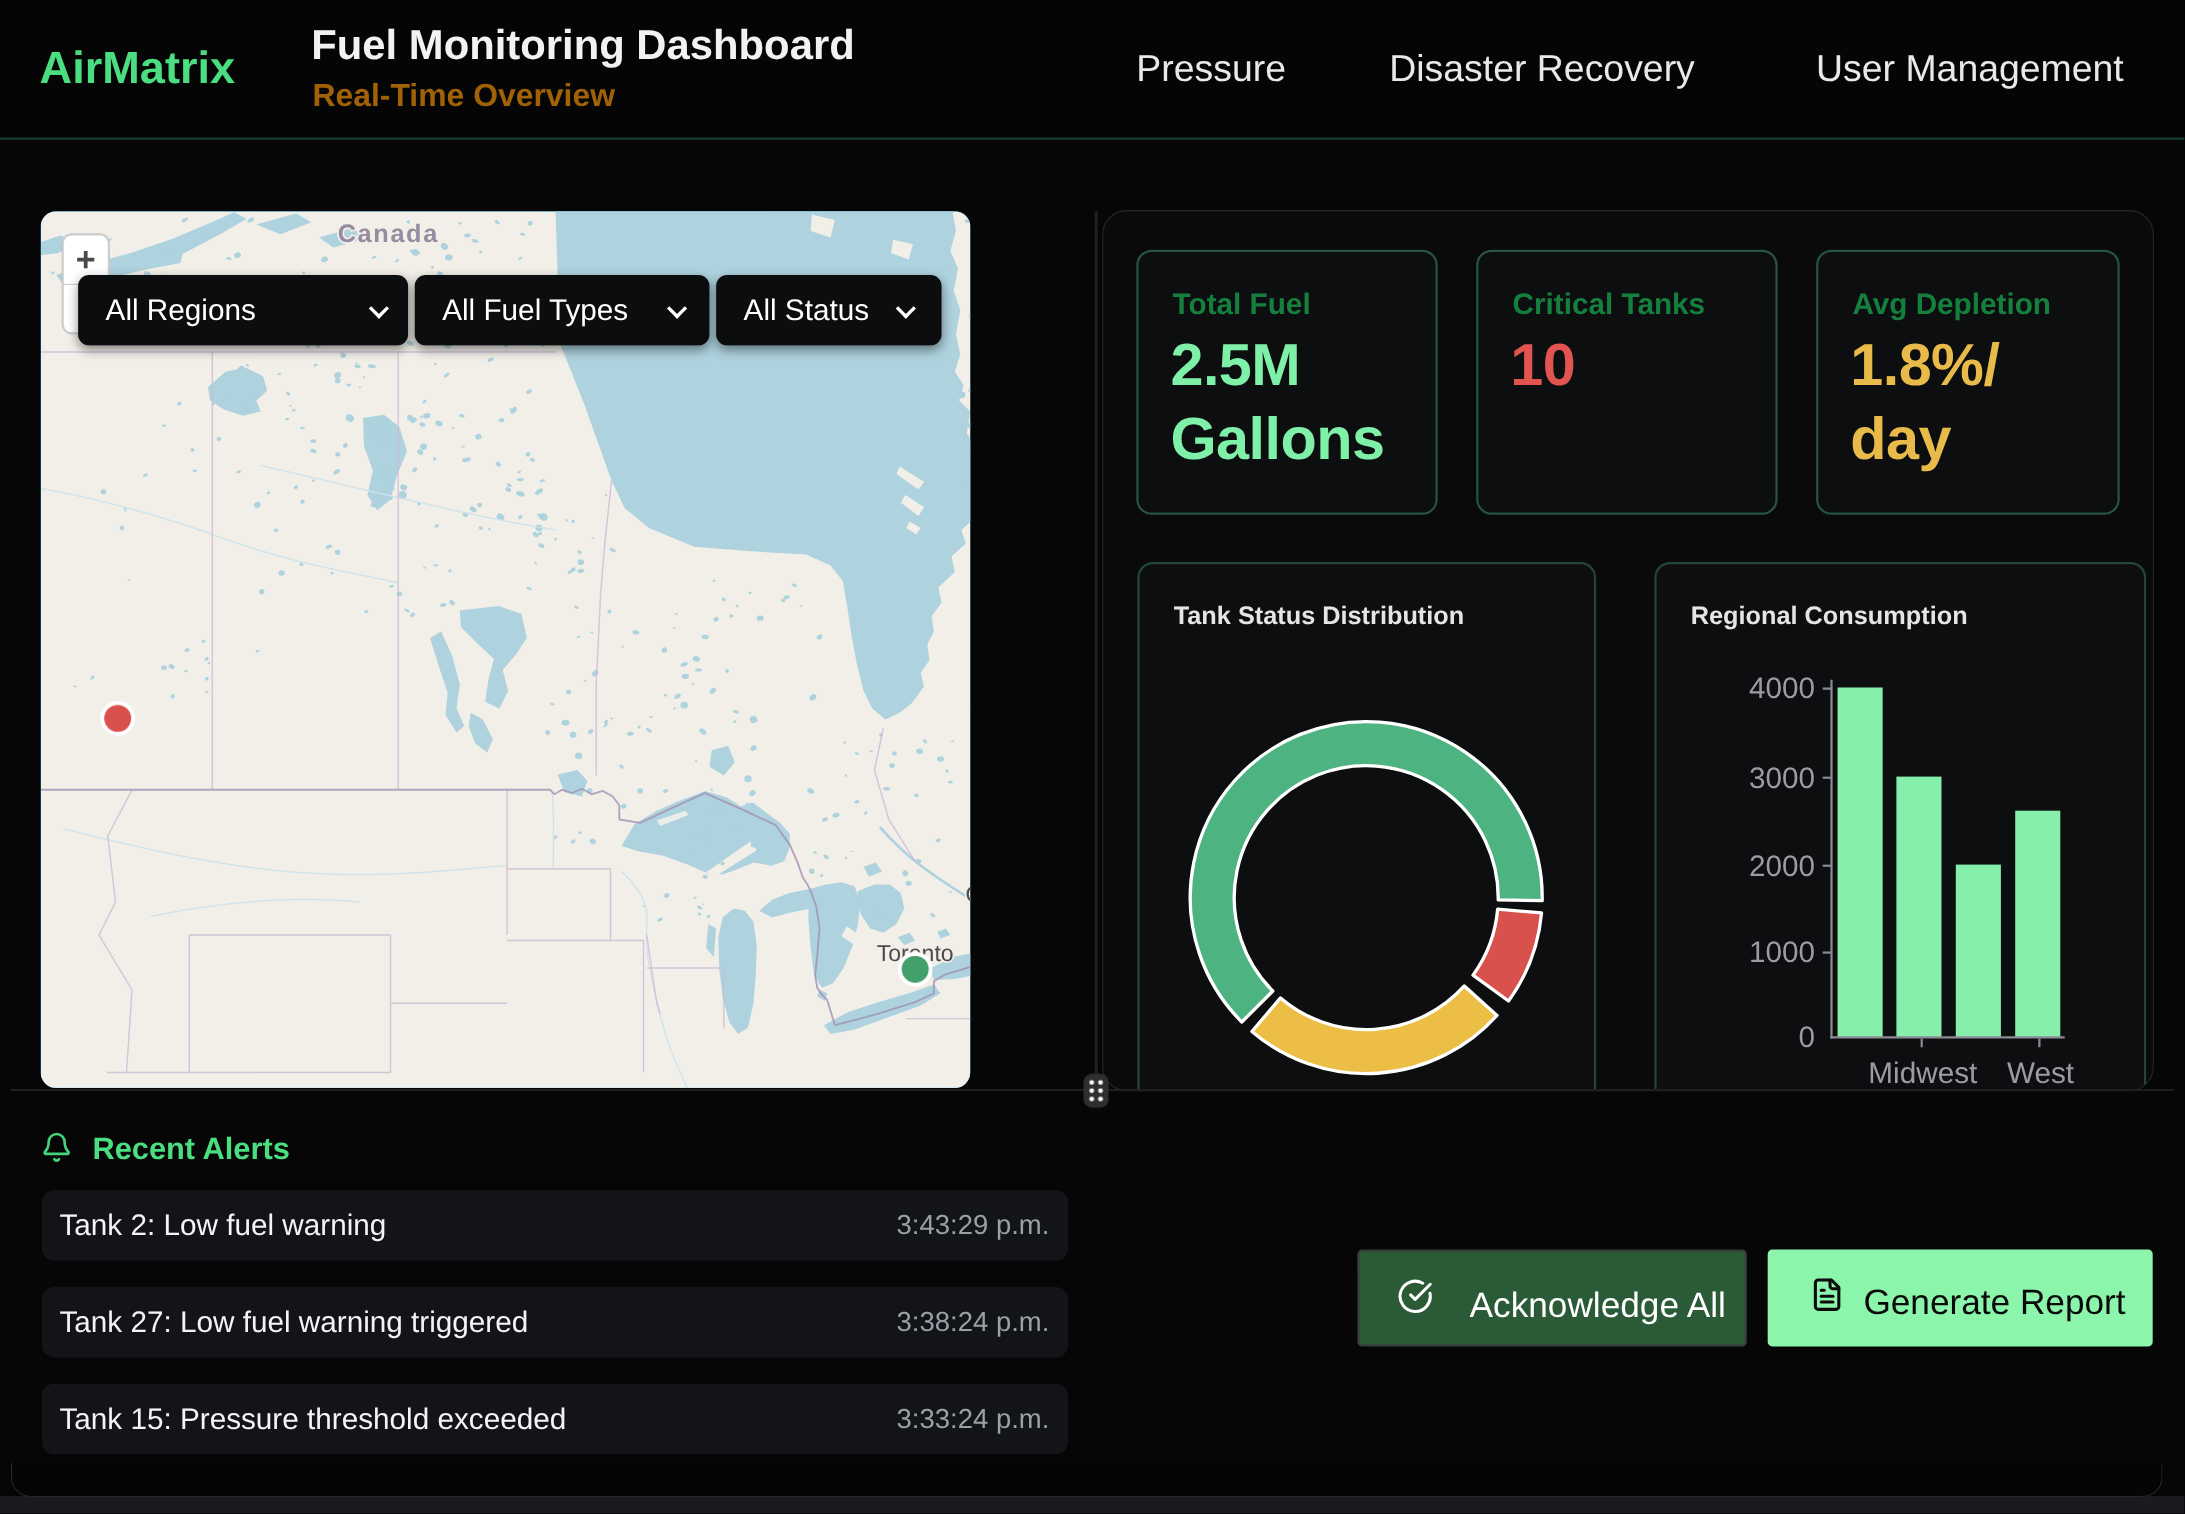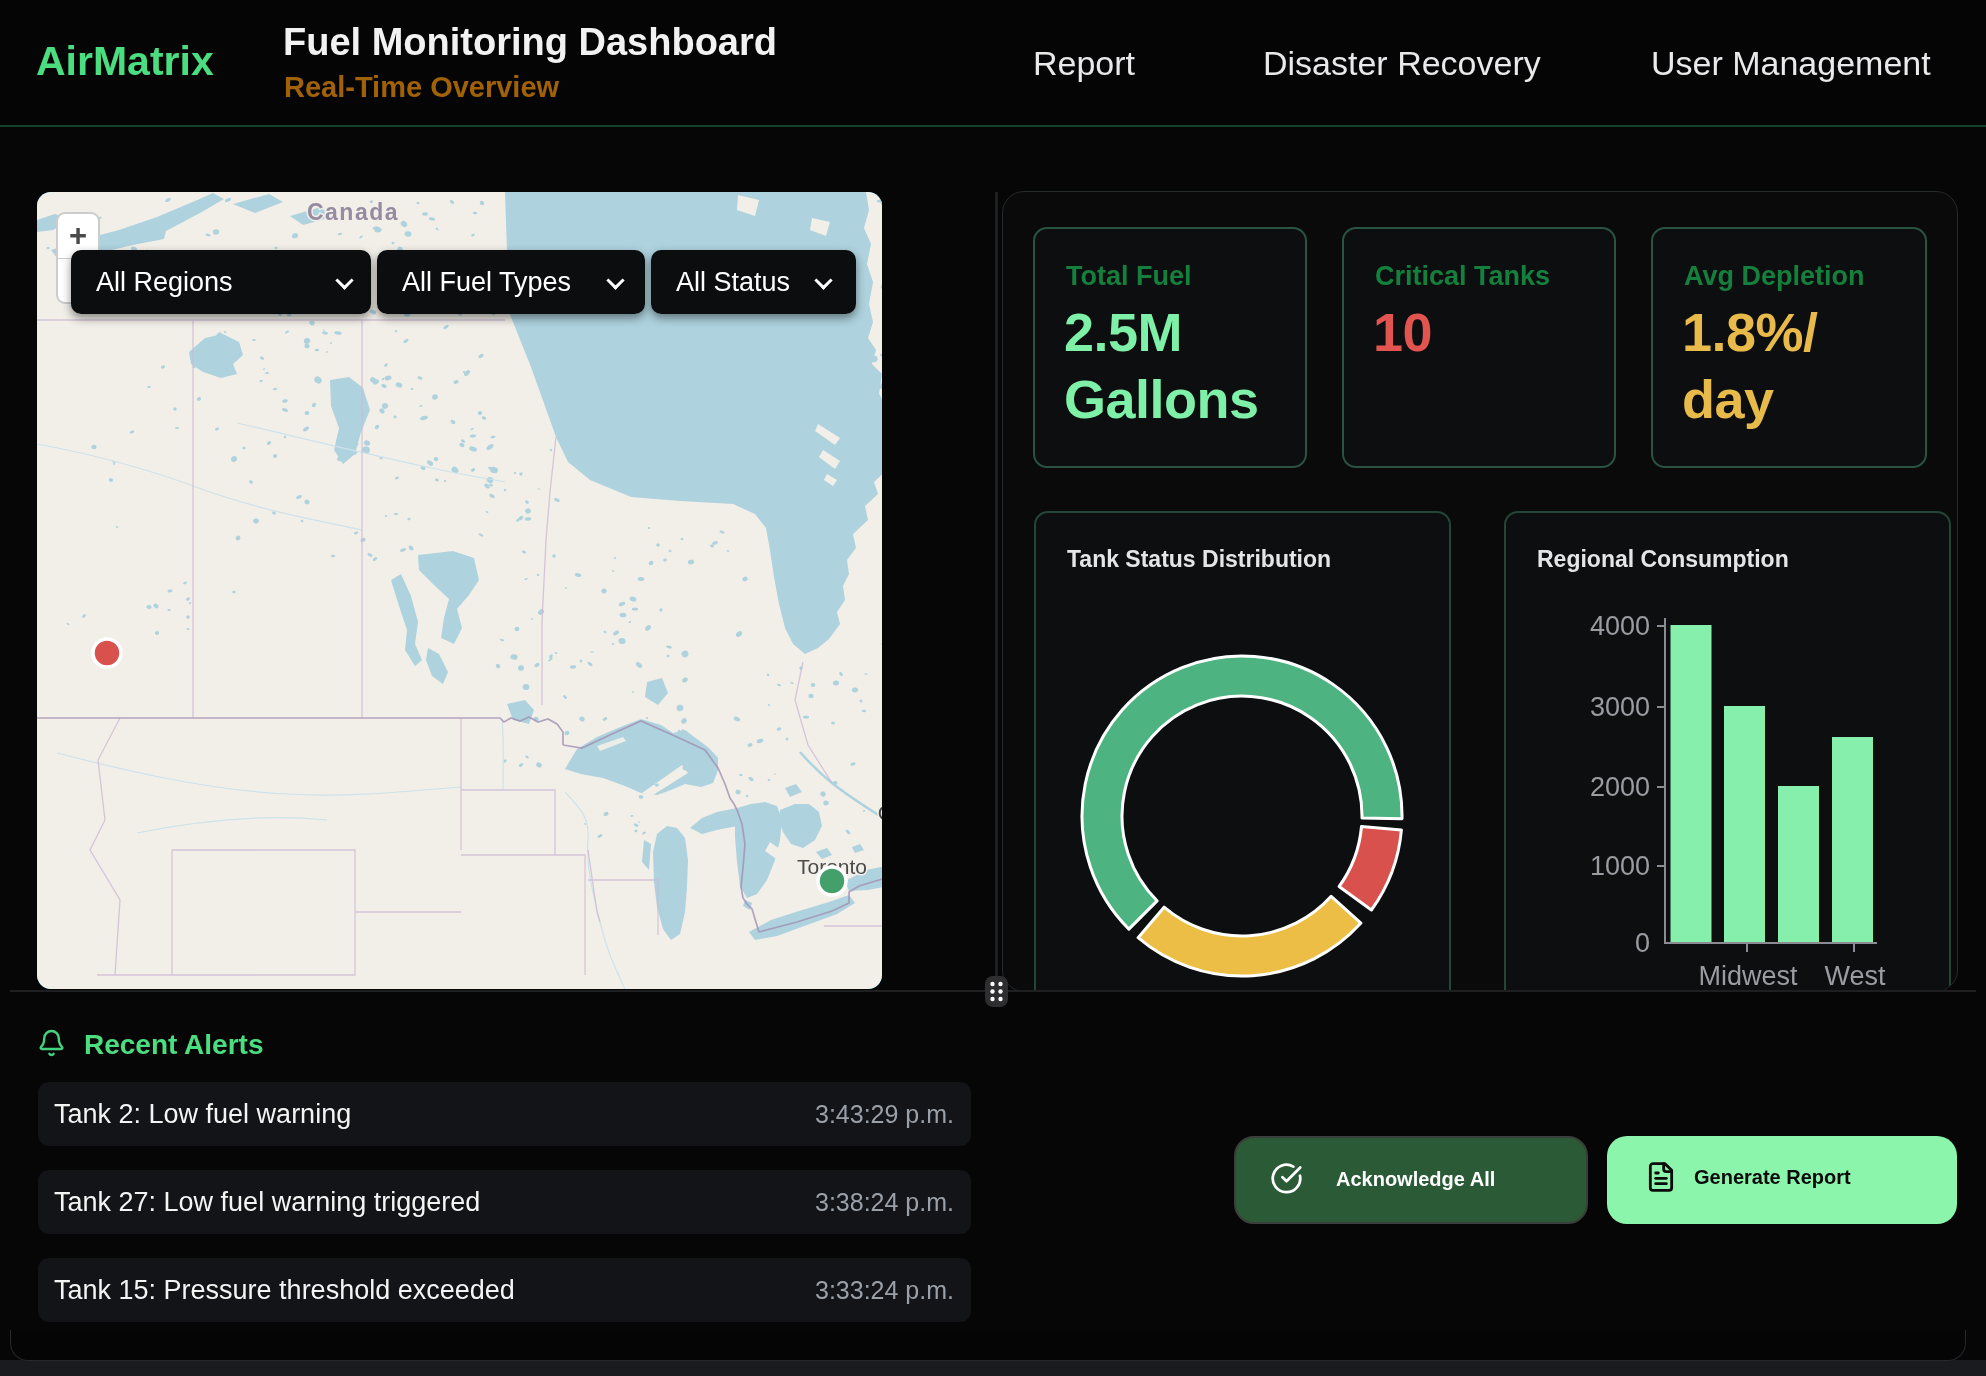--- a/index.html
+++ b/index.html
@@ -27,32 +27,32 @@
 #rpanel{position:absolute;left:1002px;top:191px;width:956px;height:801px;background:#0a0a0b;border:1px solid #24292b;border-radius:22px;overflow:hidden}
 .scard{position:absolute;top:35px;width:274px;height:241px;background:#0d0e0f;border:2px solid #295441;border-radius:14px}
 .slabel{position:absolute;left:31px;top:32px;font-size:27px;font-weight:600;color:#15803d}
 .sval{position:absolute;left:29px;top:70px;font-size:54px;font-weight:bold;line-height:67px;letter-spacing:-0.5px}
 .ccard{position:absolute;top:319px;height:700px;background:#0d0e0f;border:2px solid #234636;border-radius:14px}
 .ctitle{position:absolute;left:31px;top:33px;font-size:23px;font-weight:bold;color:#e5e5e5}
 
 #alerts-title{position:absolute;left:84px;top:1029px;font-size:28px;font-weight:bold;color:#4ade80}
 .arow{position:absolute;left:38px;width:933px;height:64px;background:#131418;border-radius:11px;color:#f4f4f5;font-size:27px;line-height:64px;padding-left:16px}
 .atime{position:absolute;right:17px;top:0;font-size:25px;color:#9aa0a8}
-.btn{position:absolute;top:1136px;height:88px;border-radius:20px;font-size:20px;font-weight:bold}
+.btn{position:absolute;top:1136px;height:88px;border-radius:4px;font-size:32px;font-weight:normal}
 #btn1{left:1234px;width:354px;background:#2a5a36;color:#fff;border:2px solid #3a3f3b}
 #btn2{left:1607px;width:350px;background:#8bf5ab;color:#0a0a0a}
 .btxt{position:absolute;top:30px}
 </style>
 </head>
 <body>
 <div id="hdr">
   <div id="logo">AirMatrix</div>
   <div id="htitle">Fuel Monitoring Dashboard</div>
   <div id="hsub">Real-Time Overview</div>
-  <div class="nav" style="left:1033px">Report</div>
+  <div class="nav" style="left:1033px">Pressure</div>
   <div class="nav" style="left:1263px">Disaster Recovery</div>
   <div class="nav" style="left:1651px">User Management</div>
 </div>
 <div id="bstrip"></div>
 <div id="bpanel"></div>
 <div id="map">
 <svg width="956" height="797" viewBox="0 0 956 797">
 <rect width="956" height="797" fill="#f2efe9"></rect>
 <g fill="#aed2de" stroke="none">
 <path d="M468 0 L829 0 L832 18 L827 36 L834 52 L830 72 L836 90 L832 112 L836 130 L831 146 L839 158 L835 172 L845 182 L842 202 L856 224 L849 238 L853 252 L846 266 L850 278 L837 290 L841 302 L828 314 L831 328 L816 342 L819 356 L810 368 L812 382 L806 394 L808 408 L800 420 L803 432 L792 447 L781 456 L768 462 L756 452 L748 436 L742 412 L737 385 L733 358 L729 336 L718 322 L696 312 L643 309 L594 305 L553 288 L531 270 L519 245 L494 175 L472 120 Z"></path>

